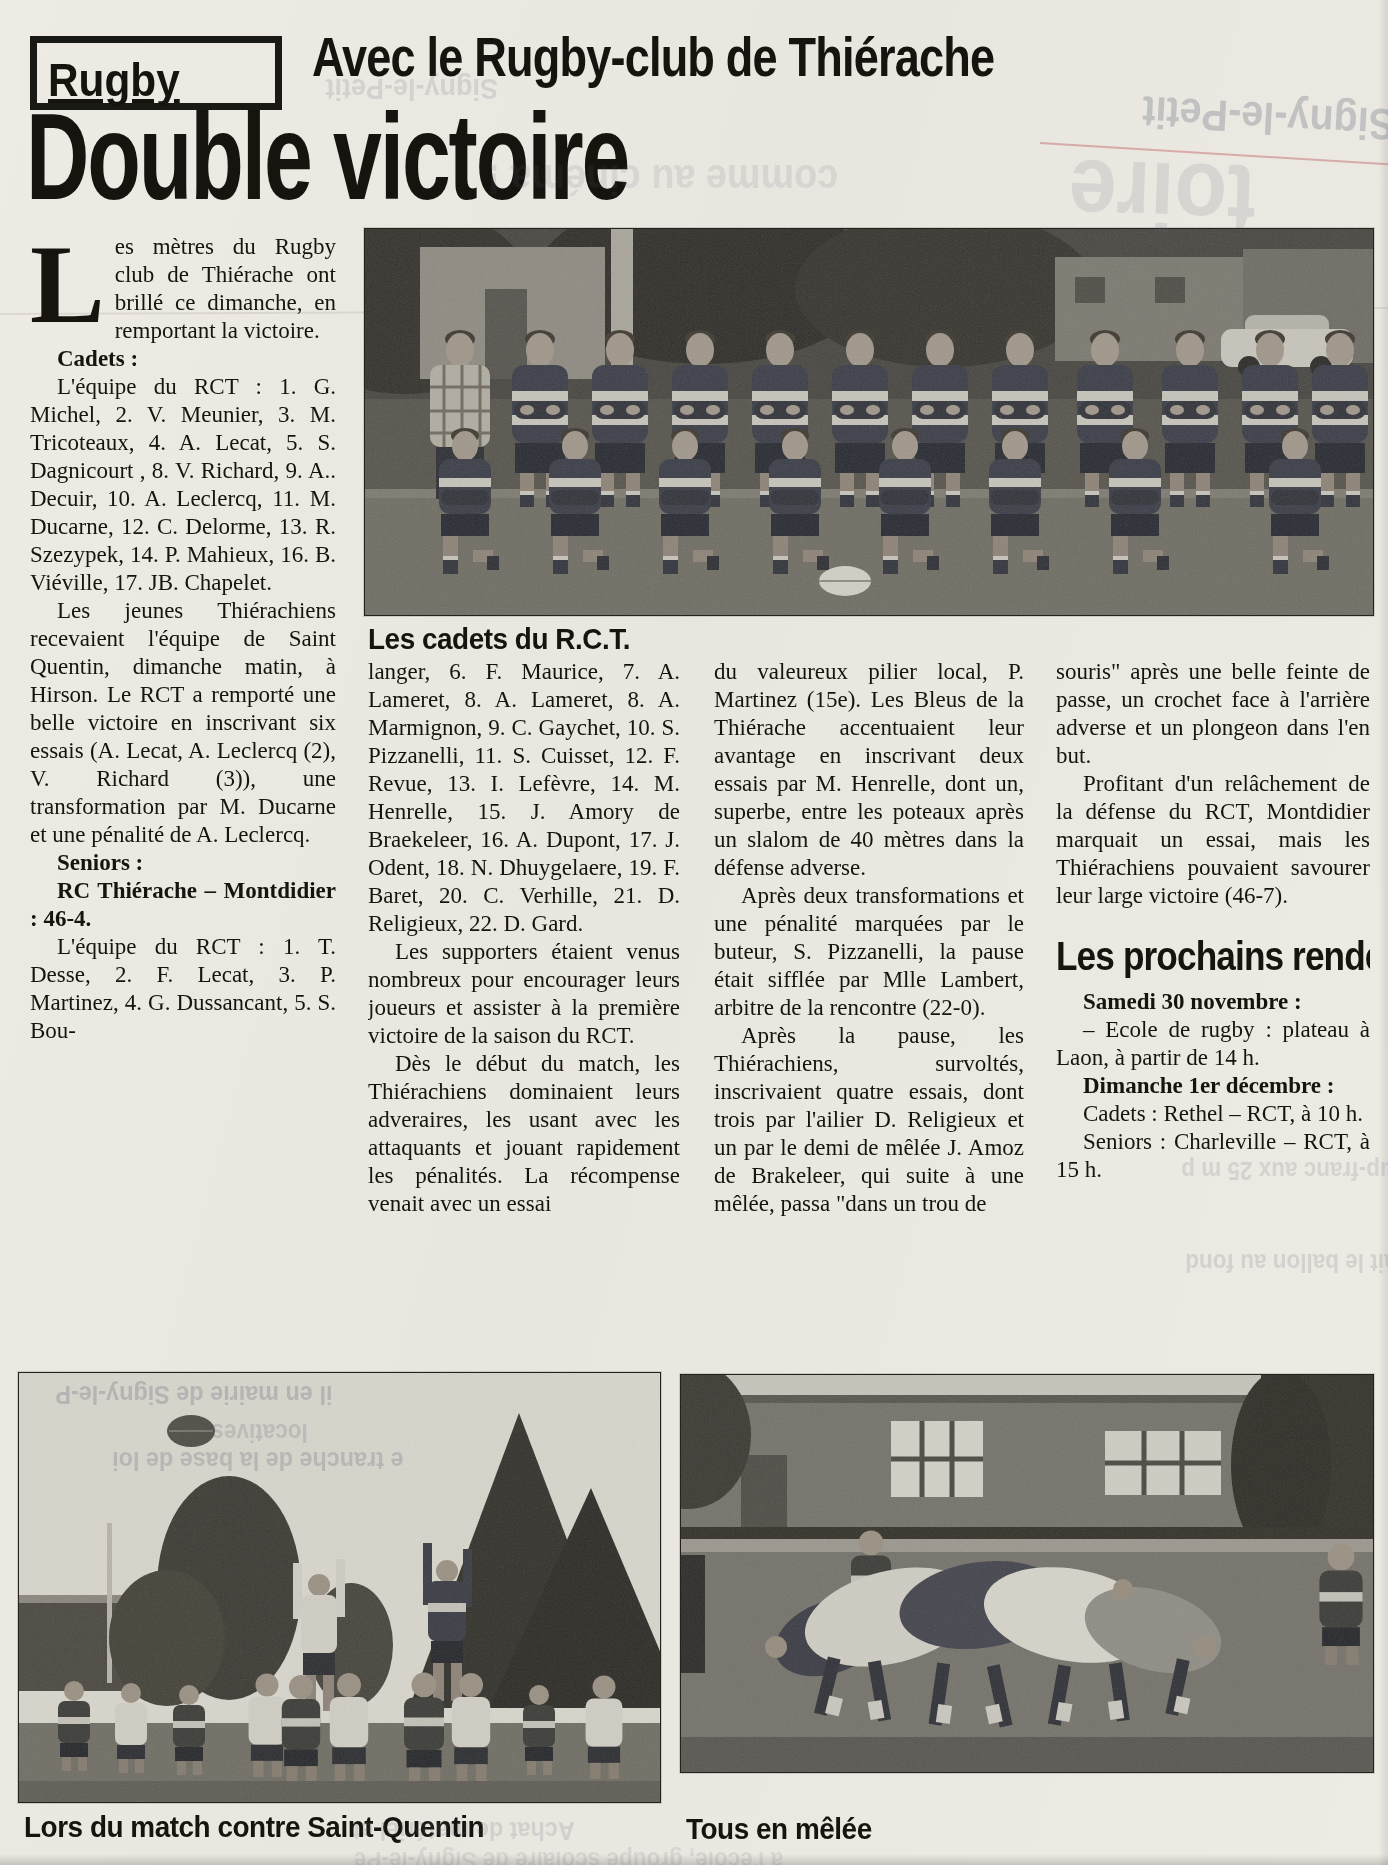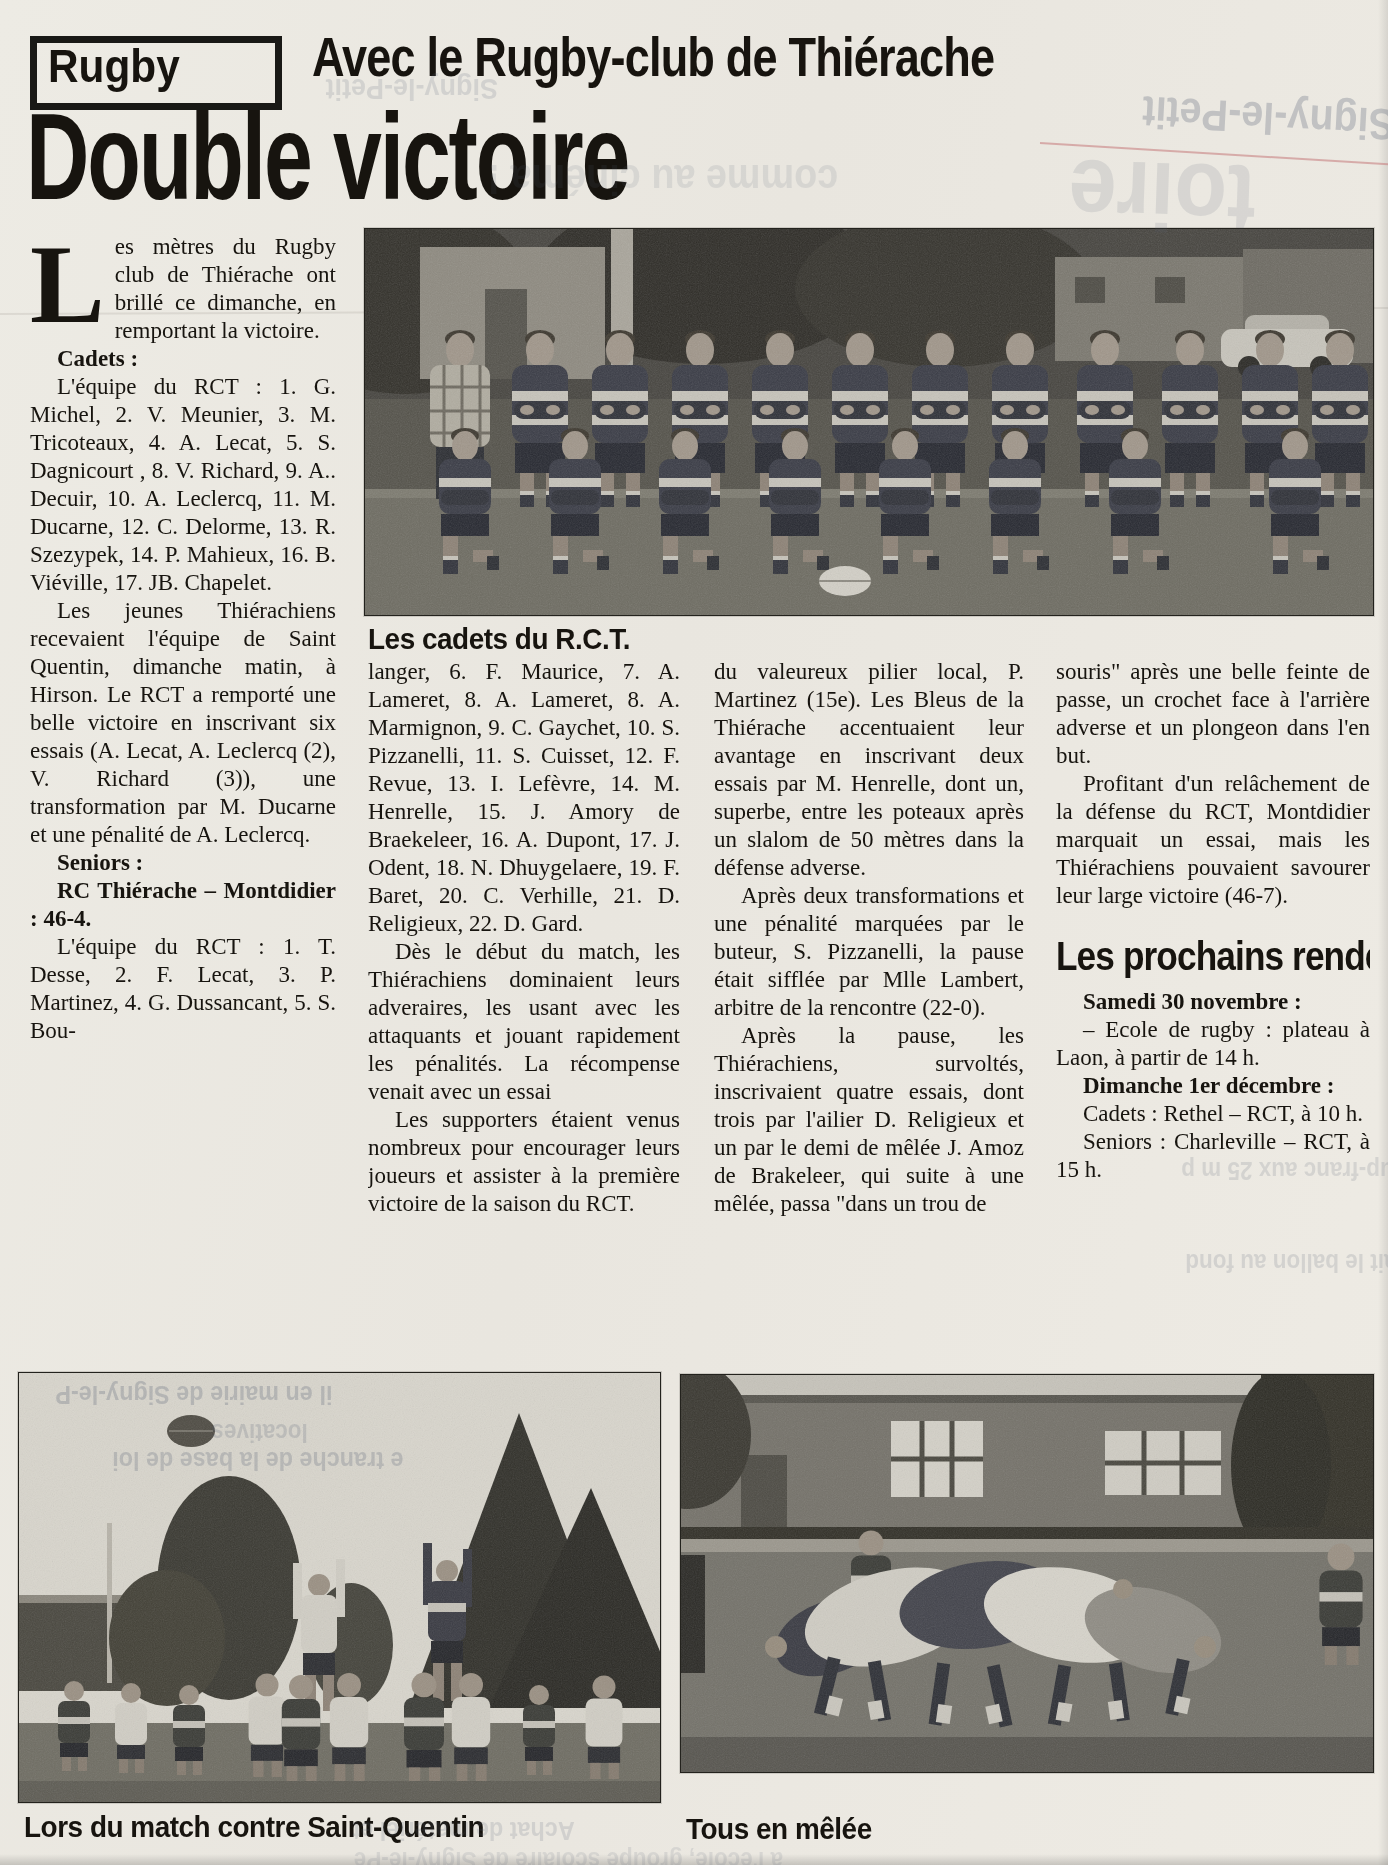--- a/index.html
+++ b/index.html
@@ -9,21 +9,21 @@
   .edge-right{position:absolute;right:0;top:0;width:10px;height:100%;
         background:linear-gradient(90deg,rgba(0,0,0,0),rgba(0,0,0,.09));}
   .edge-bottom{position:absolute;left:0;top:1854px;width:100%;height:11px;
         background:linear-gradient(rgba(0,0,0,0),rgba(0,0,0,.16));}
   .crease{position:absolute;left:0;top:310px;width:100%;height:2px;
         background:rgba(110,100,90,.13);transform:rotate(-.25deg);}
   .pinkline{position:absolute;left:1040px;top:142px;width:350px;height:1.5px;
         background:rgba(196,120,122,.55);transform:rotate(3.5deg);transform-origin:left;}
 
   .kicker-box{position:absolute;left:30px;top:36px;width:252px;height:74px;
-        border:7px solid #191916;box-sizing:border-box;display:flex;align-items:flex-start;}
+        border:7px solid #191916;box-sizing:border-box;display:flex;align-items:flex-end;text-decoration:underline;}
   .kicker{font:700 46px/1 "Liberation Sans",sans-serif;padding-left:12px;
         transform:scaleX(.92);transform-origin:left;}
   .overline{position:absolute;left:312px;top:30px;white-space:nowrap;
         font:700 55px/1 "Liberation Sans",sans-serif;letter-spacing:-1px;
         transform:scaleX(.82);transform-origin:left;}
   .headline{position:absolute;left:26px;top:96px;white-space:nowrap;
         font:700 122px/1 "Liberation Sans",sans-serif;letter-spacing:-3px;
         transform:scaleX(.72);transform-origin:left;}
 
   .col{position:absolute;top:658px;width:312px;text-align:justify;
@@ -194,26 +194,26 @@
     <p class="b">Cadets :</p>
     <p>L'équipe du RCT : 1. G. Michel, 2. V. Meunier, 3. M. Tricoteaux, 4. A. Lecat, 5. S. Dagnicourt , 8. V. Richard, 9. A.. Decuir, 10. A. Leclercq, 11. M. Ducarne, 12. C. Delorme, 13. R. Szezypek, 14. P. Mahieux, 16. B. Viéville, 17. JB. Chapelet.</p>
     <p>Les jeunes Thiérachiens recevaient l'équipe de Saint Quentin, dimanche matin, à Hirson. Le RCT a remporté une belle victoire en inscrivant six essais (A. Lecat, A. Leclercq (2), V. Richard (3)), une transformation par M. Ducarne et une pénalité de A. Leclercq.</p>
     <p class="b">Seniors :</p>
     <p class="b">RC Thiérache – Montdidier : 46-4.</p>
     <p>L'équipe du RCT : 1. T. Desse, 2. F. Lecat, 3. P. Martinez, 4. G. Dussancant, 5. S. Bou-</p>
   </section>
 
   <section class="col col2">
     <p style="text-indent:0">langer, 6. F. Maurice, 7. A. Lameret, 8. A. Lameret, 8. A. Marmignon, 9. C. Gaychet, 10. S. Pizzanelli, 11. S. Cuisset, 12. F. Revue, 13. I. Lefèvre, 14. M. Henrelle, 15. J. Amory de Braekeleer, 16. A. Dupont, 17. J. Odent, 18. N. Dhuygelaere, 19. F. Baret, 20. C. Verhille, 21. D. Religieux, 22. D. Gard.</p>
+    <p>Les supporters étaient venus nombreux pour encourager leurs joueurs et assister à la première victoire de la saison du RCT.</p>
     <p>Dès le début du match, les Thiérachiens dominaient leurs adveraires, les usant avec les attaquants et jouant rapidement les pénalités. La récompense venait avec un essai</p>
-    <p>Les supporters étaient venus nombreux pour encourager leurs joueurs et assister à la première victoire de la saison du RCT.</p>
   </section>
 
   <section class="col col3">
-    <p style="text-indent:0">du valeureux pilier local, P. Martinez (15e). Les Bleus de la Thiérache accentuaient leur avantage en inscrivant deux essais par M. Henrelle, dont un, superbe, entre les poteaux après un slalom de 50 mètres dans la défense adverse.</p>
+    <p style="text-indent:0">du valeureux pilier local, P. Martinez (15e). Les Bleus de la Thiérache accentuaient leur avantage en inscrivant deux essais par M. Henrelle, dont un, superbe, entre les poteaux après un slalom de 40 mètres dans la défense adverse.</p>
     <p>Après deux transformations et une pénalité marquées par le buteur, S. Pizzanelli, la pause était sifflée par Mlle Lambert, arbitre de la rencontre (22-0).</p>
     <p>Après la pause, les Thiérachiens, survoltés, inscrivaient quatre essais, dont trois par l'ailier D. Religieux et un par le demi de mêlée J. Amoz de Brakeleer, qui suite à une mêlée, passa "dans un trou de</p>
   </section>
 
   <section class="col col4">
     <p style="text-indent:0">souris" après une belle feinte de passe, un crochet face à l'arrière adverse et un plongeon dans l'en but.</p>
     <p>Profitant d'un relâchement de la défense du RCT, Montdidier marquait un essai, mais les Thiérachiens pouvaient savourer leur large victoire (46-7).</p>
     <h3 class="sched-h">Les prochains rendez-vous</h3>
     <p class="b">Samedi 30 novembre :</p>
     <p>– Ecole de rugby : plateau à Laon, à partir de 14 h.</p>

